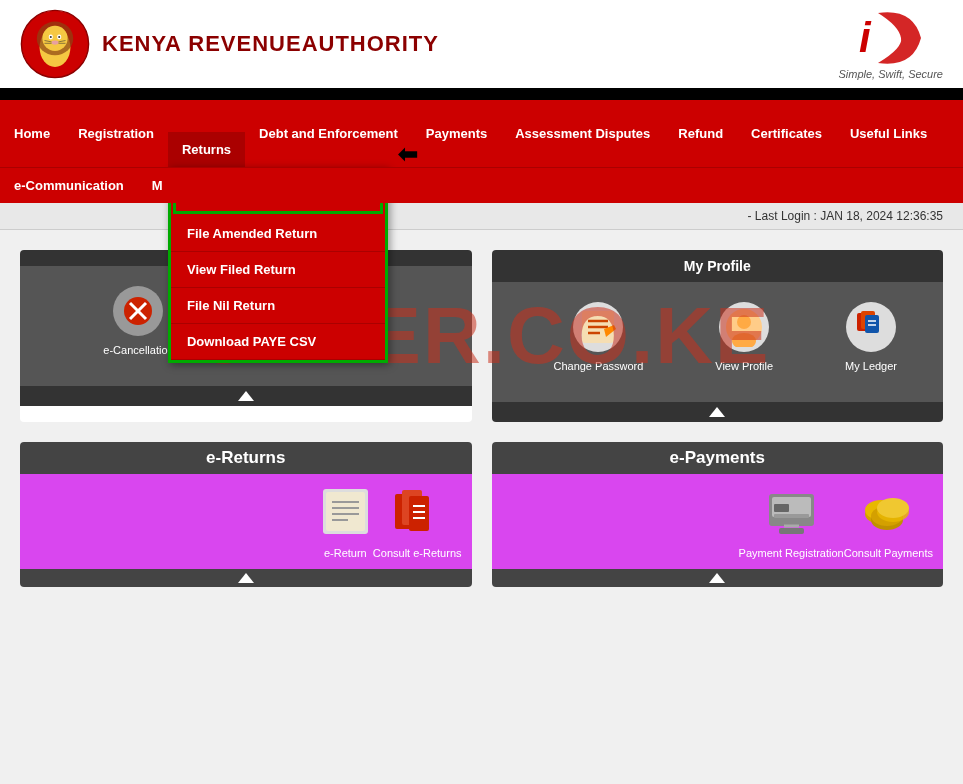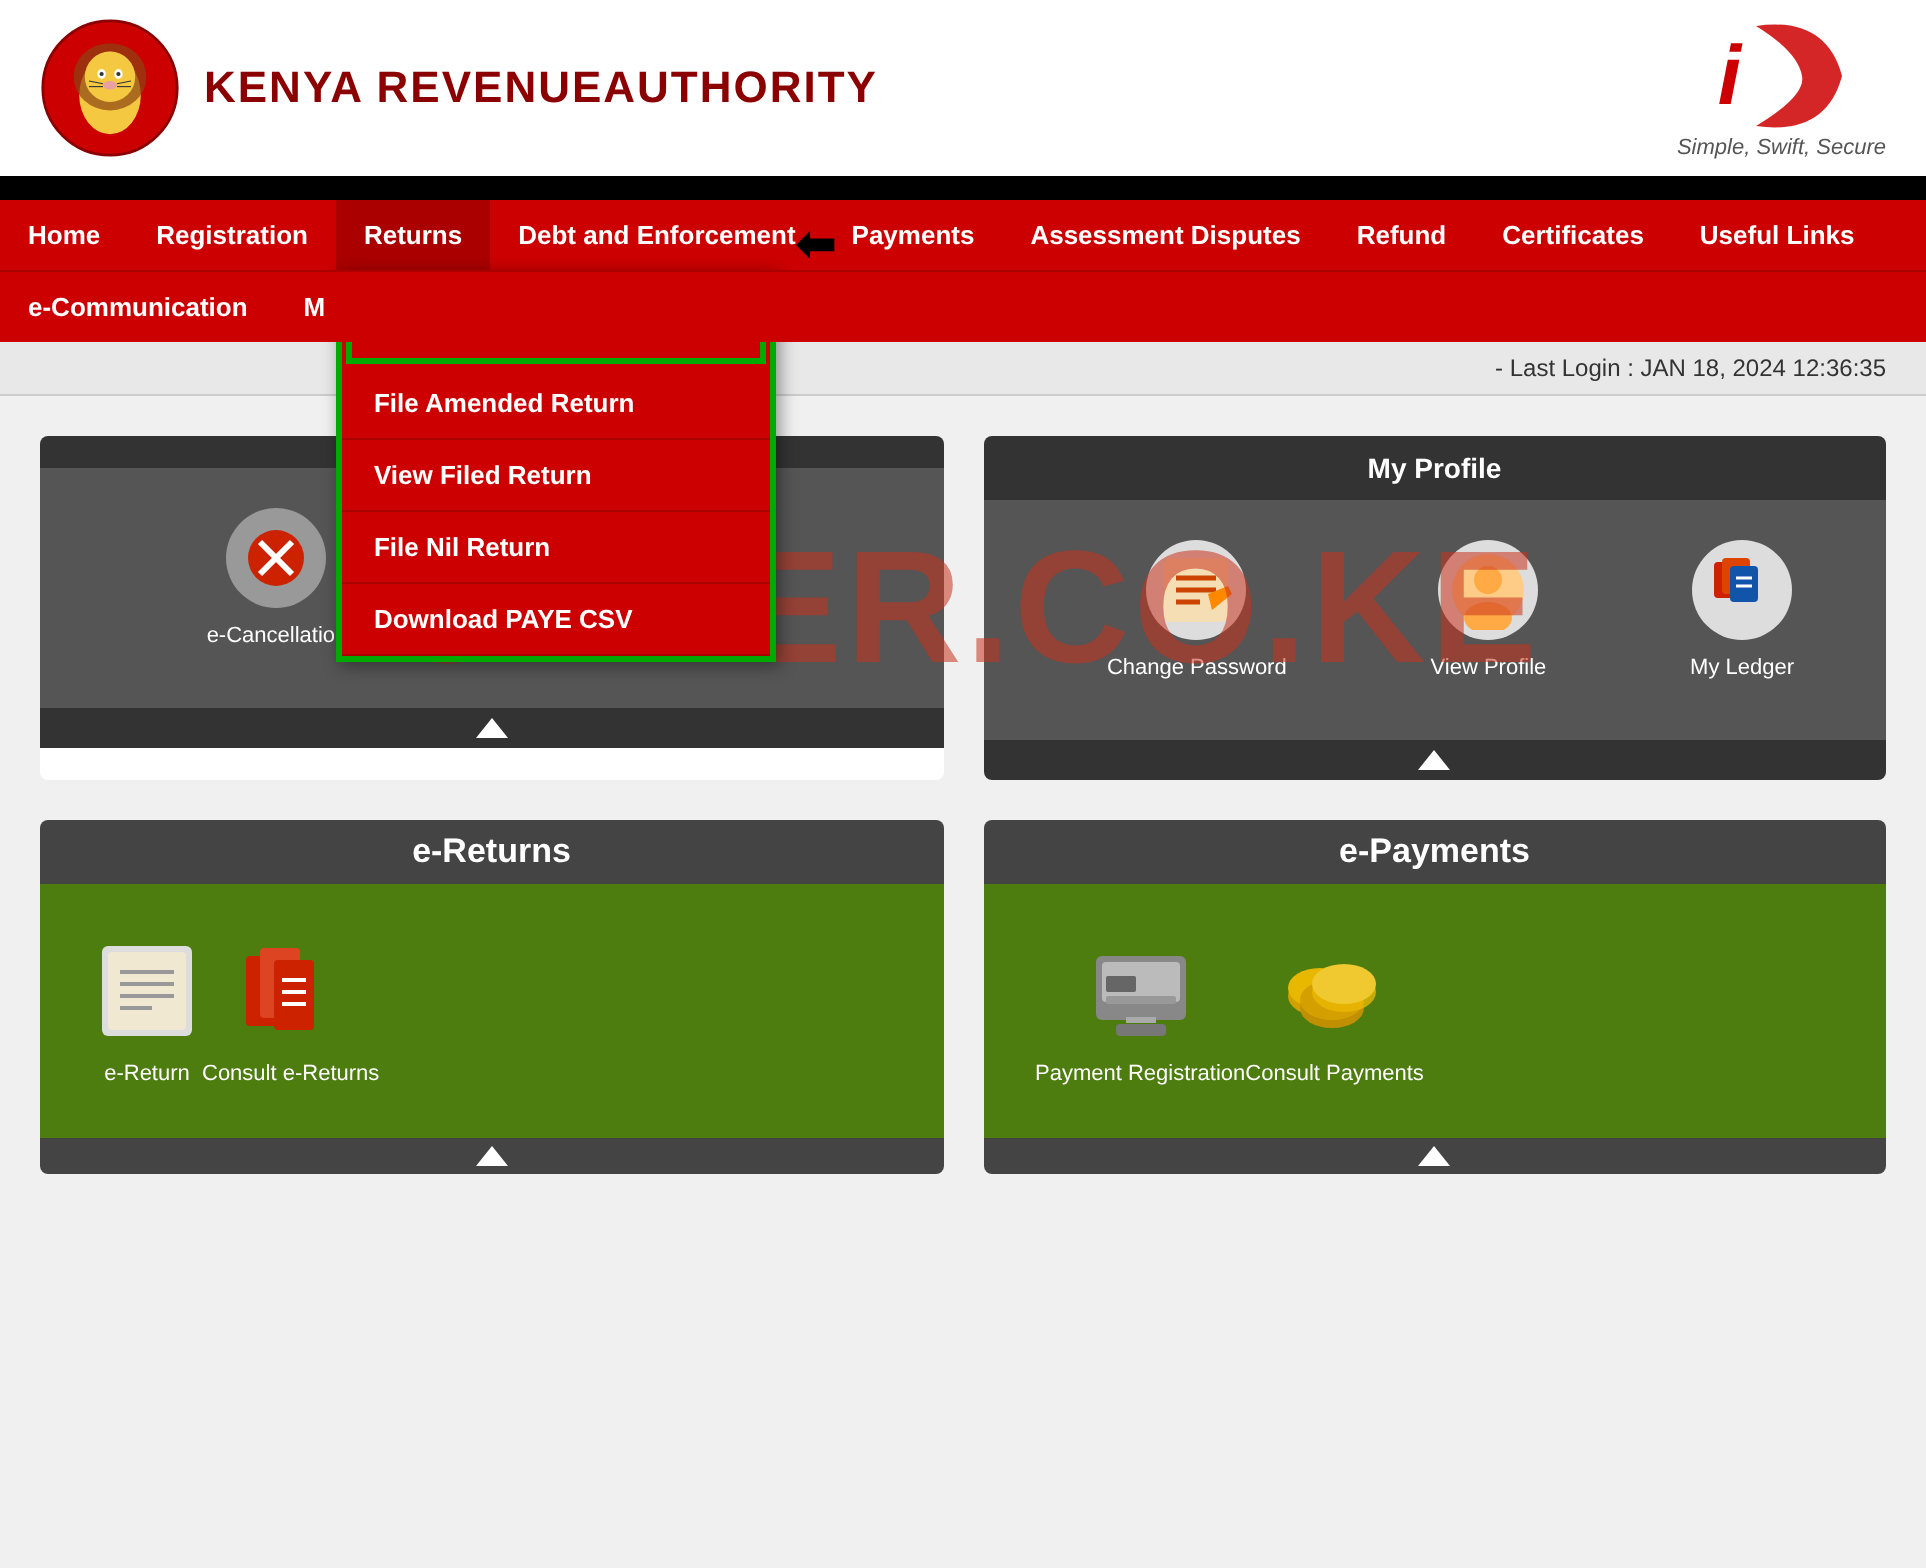--- a/index.html
+++ b/index.html
@@ -84,20 +84,21 @@
       align-items: stretch;
       padding: 0;
       position: relative;
       z-index: 100;
       border-top: 1px solid #aa0000;
     }
 
     
     .dropdown-container {
       position: relative;
+      margin-top: 32px;
     }
     .dropdown-menu {
       position: absolute;
       top: 100%;
       left: 0;
       background: #cc0000;
       min-width: 220px;
       border: 3px solid #00aa00;
       z-index: 200;
       box-shadow: 2px 2px 8px rgba(0,0,0,0.4);
@@ -215,23 +216,23 @@
     .sub-panel-header {
       background: #444;
       color: #fff;
       text-align: center;
       padding: 6px;
       font-size: 17px;
       font-weight: bold;
     }
     .sub-panel-content {
       display: flex;
-      justify-content: flex-start;
-      padding: 26px;
-      background: #4d7c0f;
+      justify-content: flex-end;
+      padding: 10px;
+      background: #d946ef;
     }
     .sub-icon-item {
       display: flex;
       flex-direction: column;
       align-items: center;
       gap: 8px;
       color: #fff;
       font-size: 11px;
       cursor: pointer;
     }

